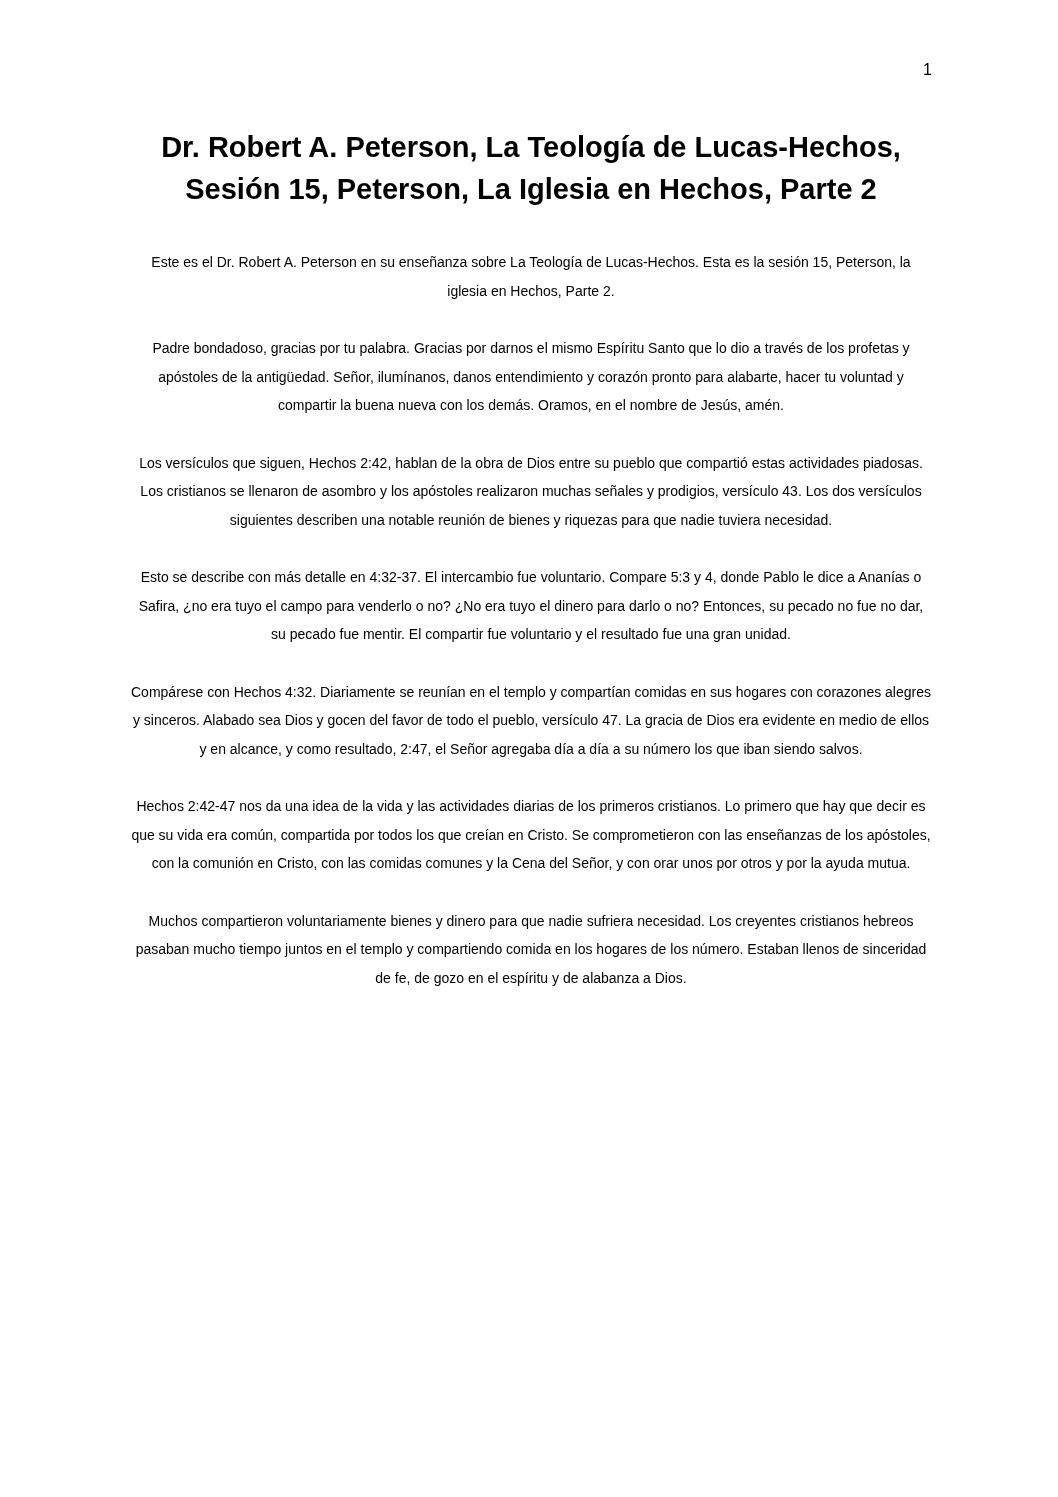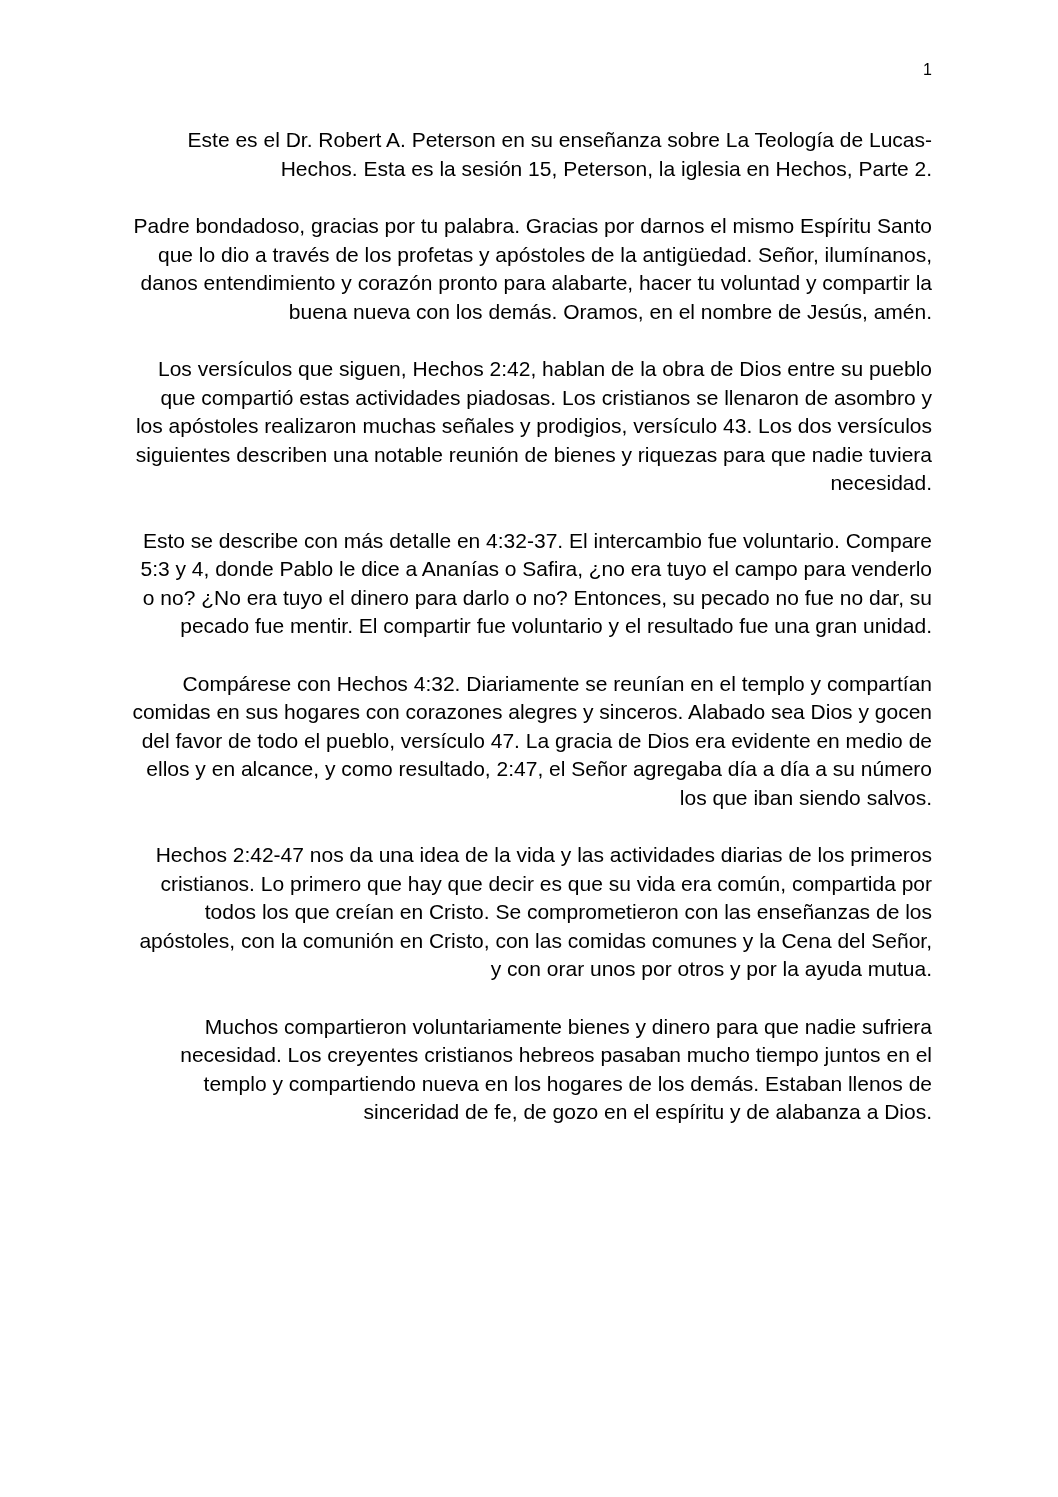--- a/index.html
+++ b/index.html
@@ -37,45 +37,49 @@
     font-weight: bold;
     line-height: 42px;
     text-align: center;
     color: #000000;
   }
   h1.doc-title .title-line {
     display: block;
   }
   .content p {
     margin: 0 0 29px 0;
-    font-size: 21px;
+    font-size: 14px;
     line-height: 28.5px;
-    text-align: right;
+    text-align: center;
     color: #000000;
   }
 </style>
 </head>
 <body>
 
 <div class="page">
 
   <div class="page-number">1</div>
 
   <div class="content">
 
+    <h1 class="doc-title">
+      <span class="title-line">Dr. Robert A. Peterson, La Teología de Lucas-Hechos,</span>
+      <span class="title-line">Sesión 15, Peterson, La Iglesia en Hechos, Parte 2</span>
+    </h1>
 
     <p>Este es el Dr. Robert A. Peterson en su enseñanza sobre La Teología de Lucas-Hechos. Esta es la sesión 15, Peterson, la iglesia en Hechos, Parte 2.</p>
 
 
     <p>Padre bondadoso, gracias por tu palabra. Gracias por darnos el mismo Espíritu Santo que lo dio a través de los profetas y apóstoles de la antigüedad. Señor, ilumínanos, danos entendimiento y corazón pronto para alabarte, hacer tu voluntad y compartir la buena nueva con los demás. Oramos, en el nombre de Jesús, amén.</p>
 
     <p>Los versículos que siguen, Hechos 2:42, hablan de la obra de Dios entre su pueblo que compartió estas actividades piadosas. Los cristianos se llenaron de asombro y los apóstoles realizaron muchas señales y prodigios, versículo 43. Los dos versículos siguientes describen una notable reunión de bienes y riquezas para que nadie tuviera necesidad.</p>
 
     <p>Esto se describe con más detalle en 4:32-37. El intercambio fue voluntario. Compare 5:3 y 4, donde Pablo le dice a Ananías o Safira, ¿no era tuyo el campo para venderlo o no? ¿No era tuyo el dinero para darlo o no? Entonces, su pecado no fue no dar, su pecado fue mentir. El compartir fue voluntario y el resultado fue una gran unidad.</p>
 
     <p>Compárese con Hechos 4:32. Diariamente se reunían en el templo y compartían comidas en sus hogares con corazones alegres y sinceros. Alabado sea Dios y gocen del favor de todo el pueblo, versículo 47. La gracia de Dios era evidente en medio de ellos y en alcance, y como resultado, 2:47, el Señor agregaba día a día a su número los que iban siendo salvos.</p>
 
     <p>Hechos 2:42-47 nos da una idea de la vida y las actividades diarias de los primeros cristianos. Lo primero que hay que decir es que su vida era común, compartida por todos los que creían en Cristo. Se comprometieron con las enseñanzas de los apóstoles, con la comunión en Cristo, con las comidas comunes y la Cena del Señor, y con orar unos por otros y por la ayuda mutua.</p>
 
-    <p>Muchos compartieron voluntariamente bienes y dinero para que nadie sufriera necesidad. Los creyentes cristianos hebreos pasaban mucho tiempo juntos en el templo y compartiendo nueva en los hogares de los demás. Estaban llenos de sinceridad de fe, de gozo en el espíritu y de alabanza a Dios.</p>
+    <p>Muchos compartieron voluntariamente bienes y dinero para que nadie sufriera necesidad. Los creyentes cristianos hebreos pasaban mucho tiempo juntos en el templo y compartiendo comida en los hogares de los número. Estaban llenos de sinceridad de fe, de gozo en el espíritu y de alabanza a Dios.</p>
 
   </div>
 </div>
 
 </body></html>

